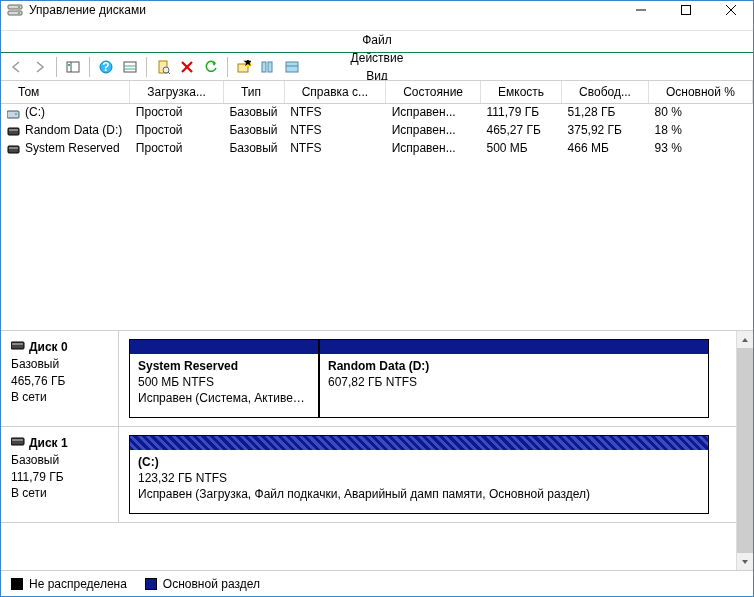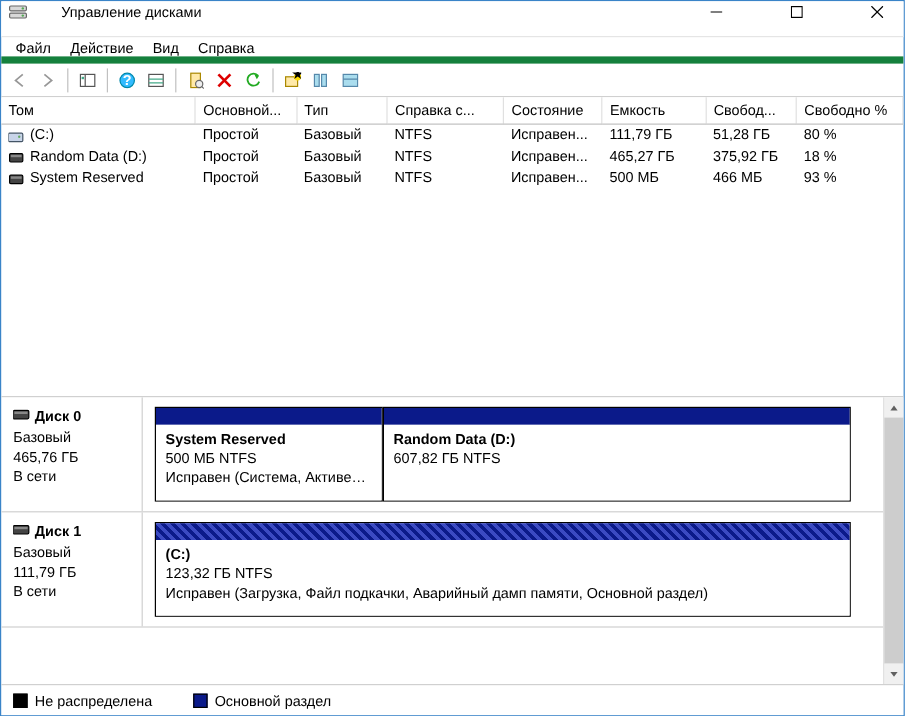--- a/index.html
+++ b/index.html
@@ -1,57 +1,57 @@
 <!DOCTYPE html>
 <html><head>
 <meta charset="utf-8">
 <style>
 * { box-sizing: border-box; margin: 0; padding: 0; font-family: "Segoe UI", Tahoma, sans-serif; font-size: 12px; }
 body { background: #fff; width: 754px; height: 597px; overflow: hidden; border: 1px solid #3a84c8; display: flex; flex-direction: column; }
 
 
-.titlebar { height: 30px; background: #fff; display: flex; align-items: center; padding: 0 0 12px 6px; border-bottom: 1px solid #e5e5e5; gap: 22px; }
+.titlebar { height: 30px; background: #fff; display: flex; align-items: center; padding: 0 0 12px 6px; border-bottom: 1px solid #e5e5e5; }
 .titlebar .icon { width: 16px; height: 16px; margin-right: 6px; }
 .titlebar .title { flex: 1; color: #000; }
 .titlebar .win-btn { width: 45px; height: 30px; display: flex; align-items: center; justify-content: center; cursor: pointer; }
 
 
-.menubar { height: 22px; display: flex; padding: 0 4px; border-bottom: 6px solid #15803d; }
+.menubar { height: 22px; display: flex; align-items: center; padding: 0 4px; border-bottom: 1px solid #15803d; flex-direction: column; }
 .menubar .menu-item { padding: 2px 8px; cursor: pointer; }
 
 
 .toolbar { height: 28px; display: flex; align-items: center; padding: 2px 4px; border-bottom: 1px solid #d0d0d0; gap: 2px; }
 .tool-sep { width: 1px; height: 20px; background: #c0c0c0; margin: 0 3px; }
 .tool-btn { width: 22px; height: 22px; display: flex; align-items: center; justify-content: center; cursor: pointer; border: 1px solid transparent; }
 .tool-btn.disabled { opacity: 0.4; cursor: default; }
 
 
 .table-wrap { flex: 0 0 250px; overflow: auto; border-bottom: 1px solid #d0d0d0; }
 table { width: 100%; border-collapse: collapse; }
-thead th { text-align: left; background: #fff; border-right: 1px solid #e0e0e0; border-bottom: 1px solid #d0d0d0; padding: 3px 6px; font-weight: normal; cursor: pointer; height: 22px; white-space: nowrap; overflow: hidden; text-overflow: ellipsis; }
+thead th { text-align: left; background: #fff; border-right: 1px solid #e0e0e0; border-bottom: 1px solid #d0d0d0; padding: 3px 17px; font-weight: normal; cursor: pointer; height: 22px; white-space: nowrap; overflow: hidden; text-overflow: ellipsis; }
 tbody td { padding: 1px 6px; white-space: nowrap; overflow: hidden; text-overflow: ellipsis; height: 18px; }
 .vol-icon { display: inline-block; width: 14px; height: 10px; vertical-align: middle; margin-right: 4px; }
 
 
 .disk-pane { flex: 1; overflow-y: auto; position: relative; }
 .disk-pane-inner { padding: 0; }
 .disk-row { display: flex; border-bottom: 1px solid #d0d0d0; min-height: 96px; justify-content: flex-end; }
 .disk-header { width: 118px; padding: 8px 10px; border-right: 1px solid #d0d0d0; }
 .disk-header .dname { font-weight: bold; display: flex; align-items: center; gap: 4px; }
 .disk-header div { line-height: 1.4; }
 .disk-parts { flex: 1; padding: 8px 10px; display: flex; gap: 0; }
 .part-box { border: 1px solid #000; display: flex; flex-direction: column; }
 .part-stripe { height: 14px; background: #0b1a8a; }
 .part-stripe.hatched { background: repeating-linear-gradient(45deg,#0b1a8a 0,#0b1a8a 3px,#3b4ac2 3px,#3b4ac2 6px); }
 .part-body { padding: 4px 8px; background: #fff; flex: 1; }
 .part-body .pname { font-weight: bold; }
 .part-body div { line-height: 1.35; white-space: nowrap; overflow: hidden; text-overflow: ellipsis; }
 
 
-.legend { height: 26px; border-top: 1px solid #d0d0d0; display: flex; align-items: center; padding: 12px 10px; gap: 34px; }
+.legend { height: 26px; border-top: 1px solid #d0d0d0; display: flex; align-items: center; padding: 12px 10px; gap: 18px; }
 .legend-item { display: flex; align-items: center; gap: 6px; }
 .legend-sw { width: 12px; height: 12px; border: 1px solid #000; }
 
 
 .c0{width:150px}.c1{width:70px}.c2{width:70px}.c3{width:90px}.c4{width:70px}.c5{width:80px}.c6{width:70px}.c7{width:80px}
 
 .disk-scroll { position: absolute; right: 0; top: 0; bottom: 0; width: 17px; background: #f0f0f0; border-left: 1px solid #dcdcdc; display:flex; flex-direction:column; }
 .disk-scroll .sbtn { height:17px; display:flex; align-items:center; justify-content:center; background:#f0f0f0; }
 .disk-scroll .thumb { flex:1; background:#cdcdcd; margin:0; }
 </style>
@@ -166,27 +166,27 @@
         <line x1="1" y1="6" x2="13" y2="6" stroke="#58a"></line>
       </svg>
     </div>
 </div>
 
 <div class="table-wrap">
 <table>
 <thead>
         <tr id="thead-row">
           <th class="c0">Том</th>
-          <th class="c1">Основной...</th>
+          <th class="c1">Загрузка...</th>
           <th class="c2">Тип</th>
           <th class="c3">Справка с...</th>
           <th class="c4">Состояние</th>
           <th class="c5">Емкость</th>
           <th class="c6">Свобод...</th>
-          <th class="c7">Свободно %</th>
+          <th class="c7">Основной %</th>
         </tr>
       </thead>
 <tbody id="vol-body">
         <tr>
           <td class="c0"><span class="vol-icon"><svg width="14" height="12">
                 <rect x="0" y="3" width="12" height="7" rx="1" fill="#c8d4e8" stroke="#456"></rect>
                 <circle cx="9" cy="6" r="1" fill="#6a6"></circle>
               </svg></span>(C:)</td>
           <td class="c1">Простой</td>
           <td class="c2">Базовый</td>

